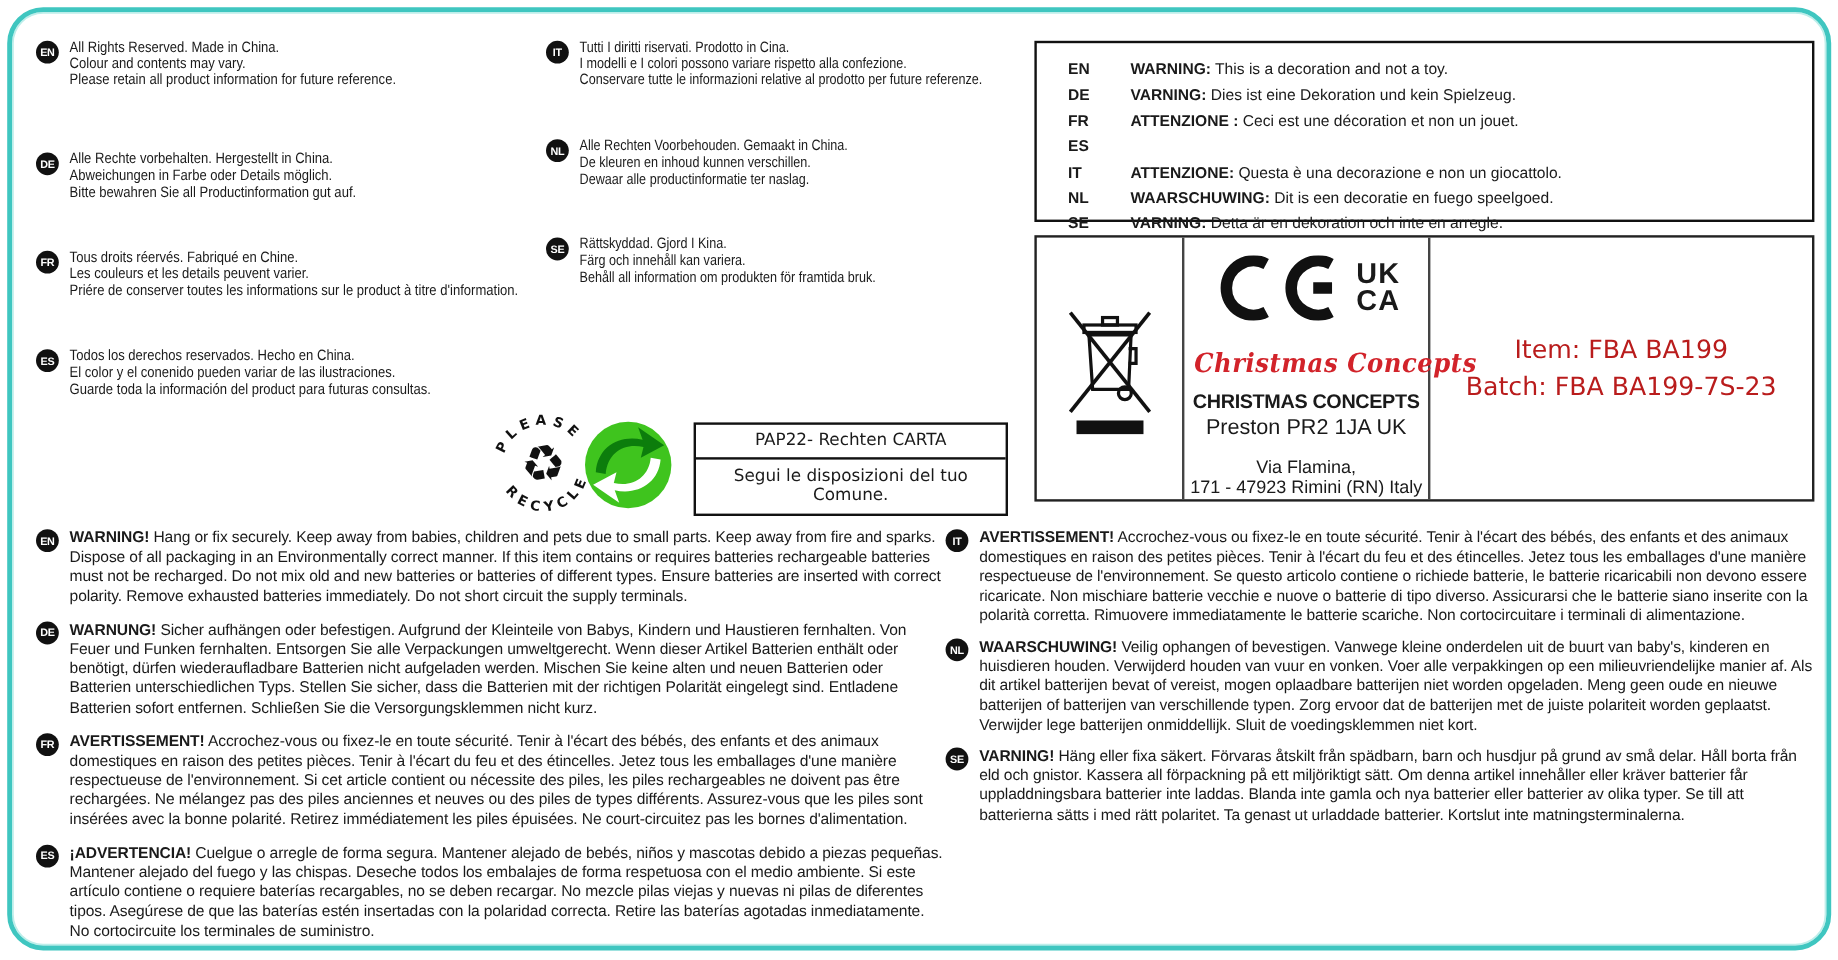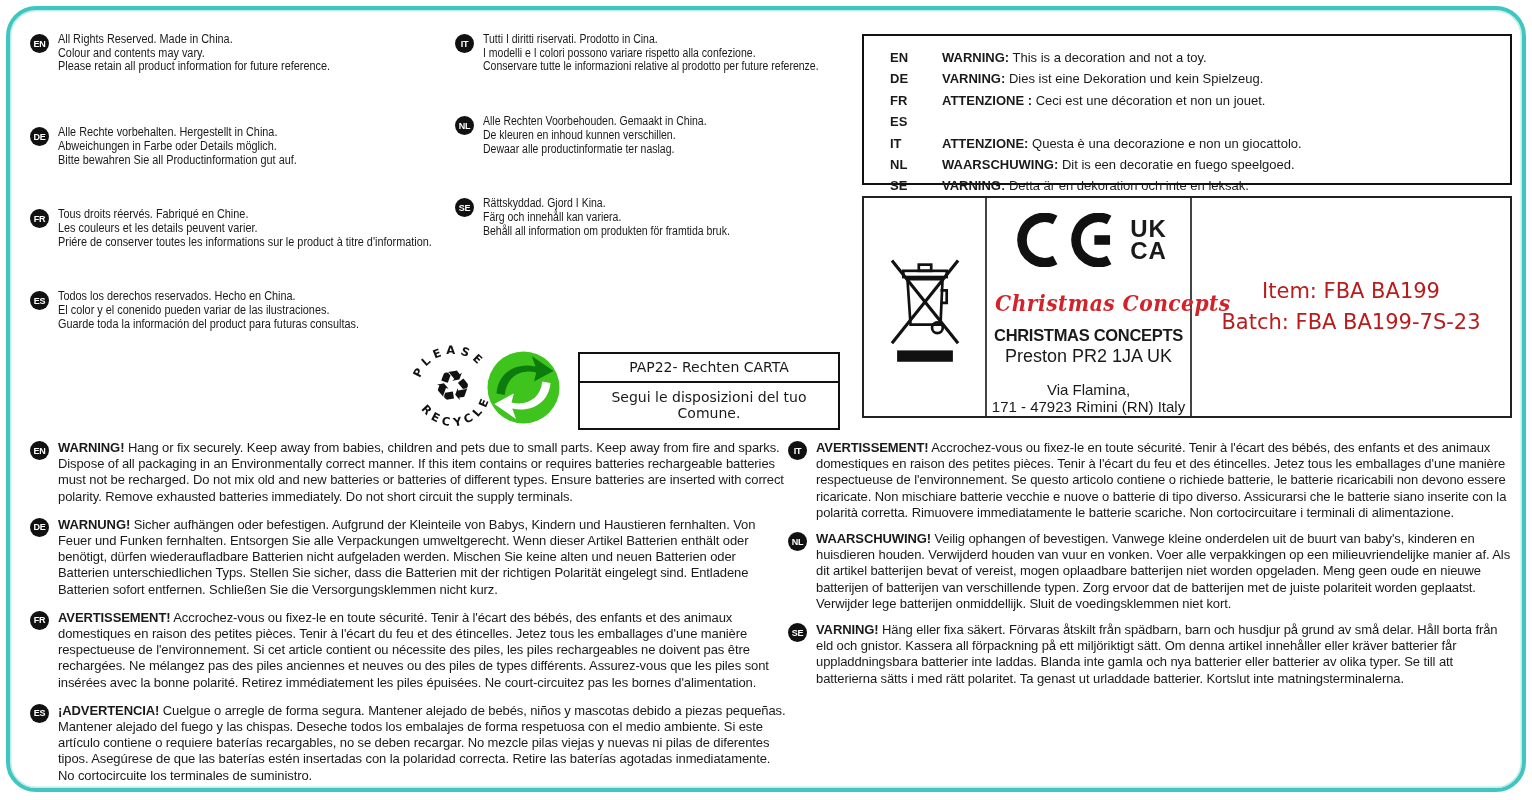--- a/index.html
+++ b/index.html
@@ -161,21 +161,21 @@
     <span class="wtext"><b>ATTENZIONE:</b> <span>Questa è una decorazione e non un giocattolo.</span></span>
   </div>
 
   <div class="wrow">
     <span class="wcode">NL</span>
     <span class="wtext"><b>WAARSCHUWING:</b> <span>Dit is een decoratie en fuego speelgoed.</span></span>
   </div>
 
   <div class="wrow">
     <span class="wcode">SE</span>
-    <span class="wtext"><b>VARNING:</b> <span>Detta är en dekoration och inte en leksak.</span></span>
+    <span class="wtext"><b>VARNING:</b> <span>Detta är en dekoration och inte en arregle.</span></span>
   </div>
 </div>
   </div>
 
   <div class="comp-box">
     <div class="comp-cell cell-weee">
 
       <svg width="74" height="124" viewBox="0 0 70 120">
         <g fill="none" stroke="#111" stroke-width="2.6">
           <rect x="29" y="19" width="12" height="6"></rect>

